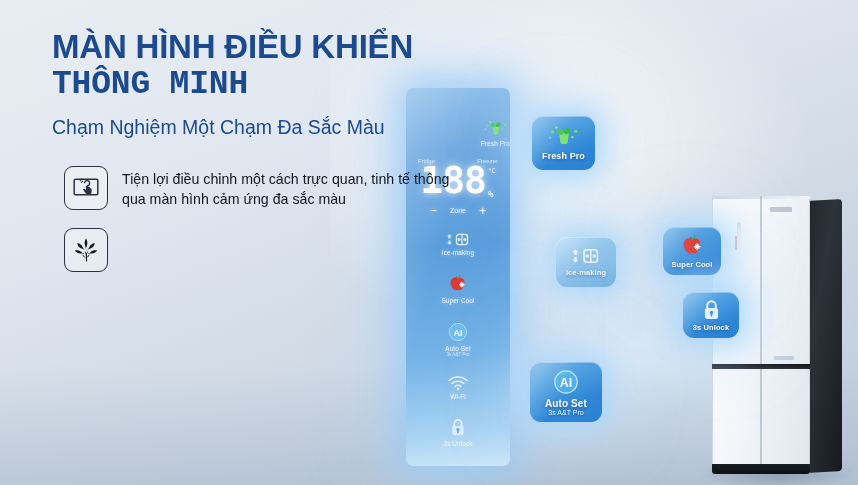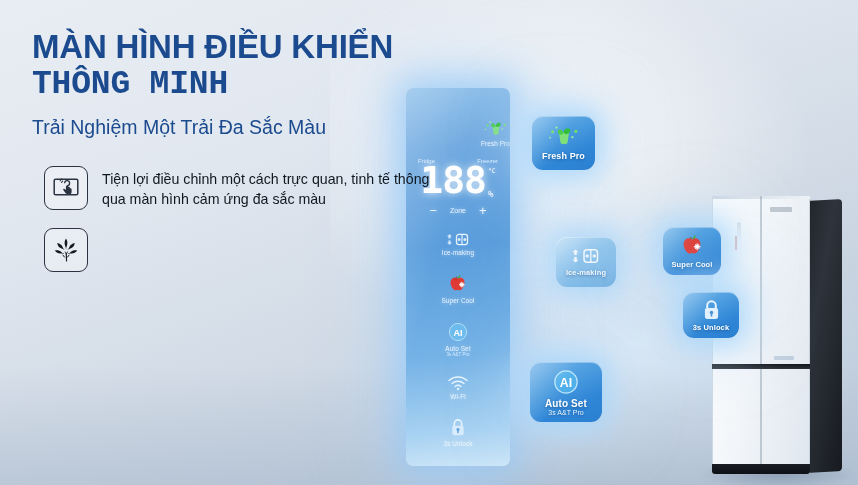--- a/index.html
+++ b/index.html
@@ -14,21 +14,21 @@
     background:radial-gradient(ellipse at 40% 50%, rgba(255,255,255,.85) 0%, rgba(255,255,255,0) 62%);
     pointer-events:none;}
   .bg-glow-b{position:absolute;left:420px;top:180px;width:470px;height:330px;
     background:radial-gradient(ellipse at 45% 50%, rgba(226,240,255,.75) 0%, rgba(226,240,255,0) 65%);
     pointer-events:none;}
   .bg-floor{position:absolute;left:0;bottom:0;width:858px;height:120px;
     background:linear-gradient(180deg, rgba(170,186,205,0) 0%, rgba(168,184,204,.30) 60%, rgba(158,176,198,.42) 100%);
     pointer-events:none;}
 
   
-  .copy{position:absolute;left:32px;top:28px;width:400px;z-index:6;}
+  .copy{position:absolute;left:52px;top:28px;width:400px;z-index:6;}
   .title{
     color:#1b4a8e;font-weight:bold;font-size:33px;line-height:1.14;
     letter-spacing:-.2px;text-transform:uppercase;
   }
   .title .l2{display:block;font-family:Liberation Mono, monospace;}
   .subtitle{
     color:#1b4a8e;font-size:19.5px;line-height:1.2;margin-top:13px;font-weight:500;
   }
 
   .bullets{margin-top:26px;}
@@ -154,21 +154,21 @@
 
 <div class="bg-glow-a"></div>
 <div class="bg-glow-b"></div>
 <div class="bg-floor"></div>
 
 <div class="copy">
   <div class="title">
     <span>MÀN HÌNH ĐIỀU KHIỂN</span>
     <span class="l2">THÔNG MINH</span>
   </div>
-  <div class="subtitle">Trải Nghiệm Một Trải Đa Sắc Màu</div>
+  <div class="subtitle">Chạm Nghiệm Một Chạm Đa Sắc Màu</div>
 
   <div class="bullets">
 
     <div class="bullet">
       <div class="bicon">
         <svg width="26" height="22" viewBox="0 0 26 22">
           <rect x="1.2" y="2.2" width="23.6" height="15.6" rx="1.4" fill="none" stroke="#2b3340" stroke-width="1.5"></rect>
           <path d="M11.6 6.2a2.5 2.5 0 1 1 2.6 2.4" fill="none" stroke="#2b3340" stroke-width="1.3"></path>
           <path d="M12.9 8.3v4.6l-1.5-1.1c-.7-.5-1.6.4-1.1 1.2l2.3 3.3c.4.5.9.8 1.6.8h2.6c1 0 1.8-.8 1.8-1.8v-2.9c0-.7-.5-1.2-1.2-1.2h-.5v-.3c0-.6-.5-1.1-1.1-1.1h-.5v-.2c0-.6-.5-1.1-1.1-1.1-.6 0-1.3.4-1.3 1.1z" fill="#2b3340"></path>
           <path d="M8.6 5.5a4.6 4.6 0 0 1 1.1-1.4M7.2 3.8a7 7 0 0 1 1.6-1.9" fill="none" stroke="#2b3340" stroke-width="1.1" stroke-linecap="round"></path>

